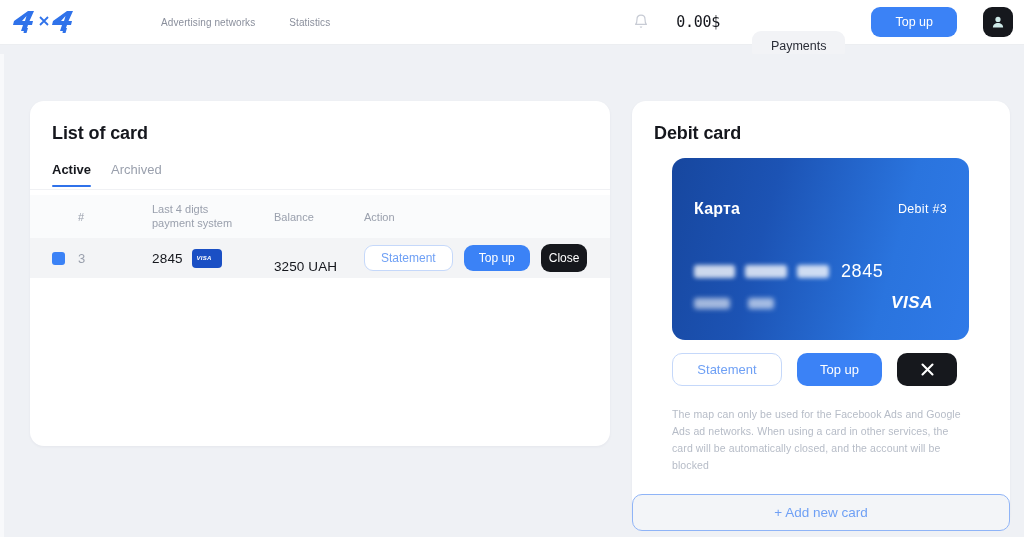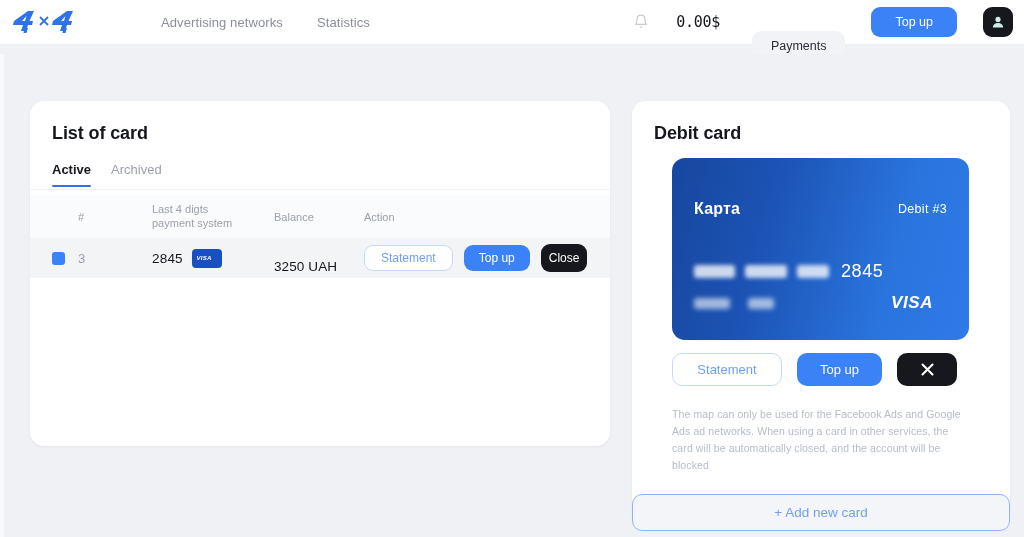--- a/index.html
+++ b/index.html
@@ -46,21 +46,21 @@
   .logo svg { display:block; }
 
   .nav {
     display: flex;
     align-items: center;
     height: 45px;
     margin-left: 58px;
   }
   .nav-item {
     position: relative;
-    font-size: 13px;
+    font-size: 10px;
     color: #8a8f9c;
     height: 45px;
     display: flex;
     align-items: center;
     padding: 0 17px;
     cursor: pointer;
     letter-spacing: 0.1px;
   }
   .nav-item.active {
     color: #15171d;

